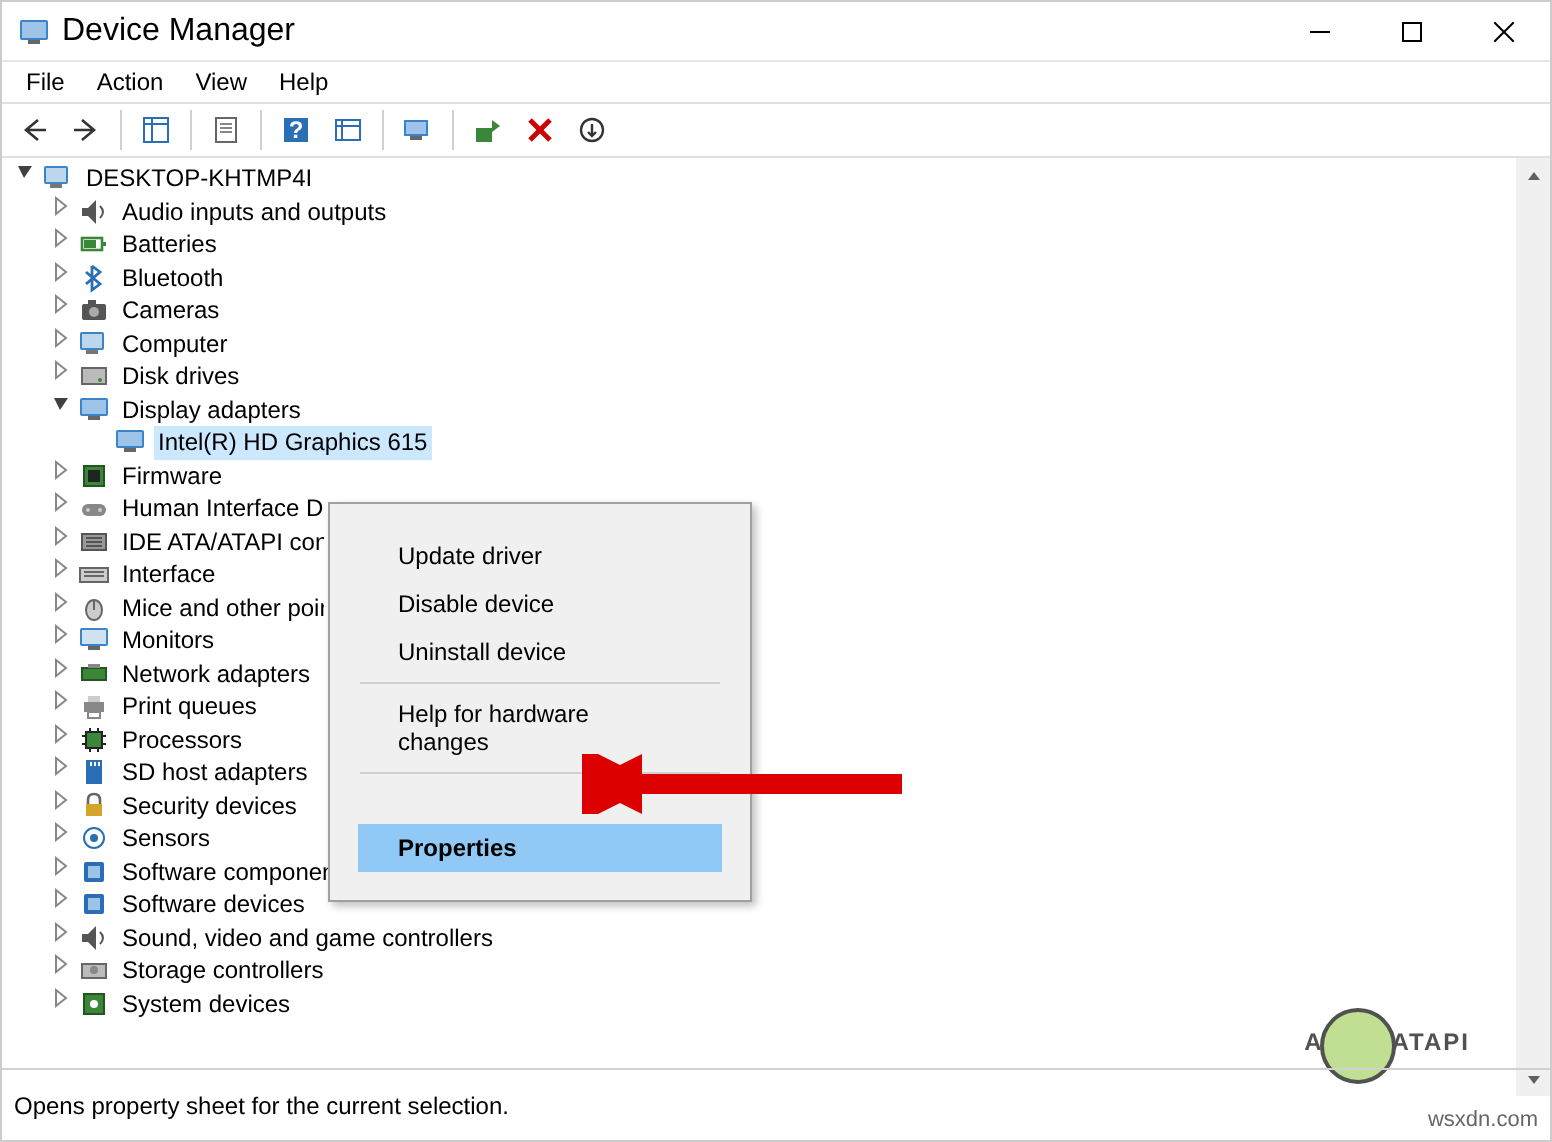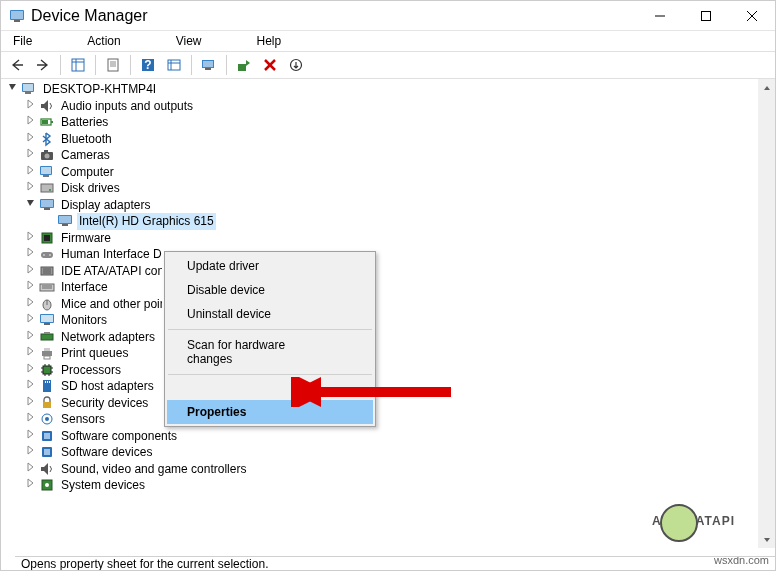--- a/index.html
+++ b/index.html
@@ -7,21 +7,21 @@
 
     
     .titlebar { height: 30px; background: #fff; display: flex; align-items: center; padding: 0 0 0 8px; border-bottom: 1px solid #e5e5e5; }
     .titlebar .icon { width: 16px; height: 16px; margin-right: 6px; }
     .titlebar .title { flex: 1; font-size: 16px; }
     .titlebar .win-controls { display: flex; }
     .titlebar .win-btn { width: 46px; height: 30px; display: flex; align-items: center; justify-content: center; }
     .titlebar .win-btn svg { width: 10px; height: 10px; }
 
     
-    .menubar { height: 20px; display: flex; align-items: center; padding: 0 4px; gap: 39px; }
+    .menubar { height: 20px; display: flex; align-items: center; padding: 0 4px; }
     .menubar .menu { padding: 2px 8px; cursor: default; }
 
     
     .toolbar { height: 28px; border-top: 1px solid #e0e0e0; border-bottom: 1px solid #e0e0e0; display: flex; align-items: center; padding: 0 4px; gap: 2px; }
     .toolbar .tb-btn { width: 24px; height: 24px; display: flex; align-items: center; justify-content: center; border: 1px solid transparent; }
     .toolbar .sep { width: 1px; height: 20px; background: #d0d0d0; margin: 0 3px; }
 
     
     .tree-container { position: absolute; top: 78px; left: 0; right: 0; bottom: 22px; overflow: hidden; }
     .tree-scroll { position: absolute; top: 0; left: 0; right: 17px; bottom: 0; overflow: hidden; }
@@ -34,27 +34,27 @@
     .tree .node { display: flex; align-items: flex-start; height: 16.5px; line-height: 16.5px; white-space: nowrap; }
     .tree .expander { width: 16px; text-align: center; color: #555; font-size: 10px; cursor: default; }
     .tree .node .devicon { width: 16px; height: 16px; margin-right: 4px; flex-shrink: 0; }
     .tree .node .label { padding: 0 2px; }
     .tree .level0 { padding-left: 0; }
     .tree .level1 { padding-left: 18px; }
     .tree .level2 { padding-left: 36px; }
     .tree .selected .label { background: #cce8ff; }
 
     
-    .context-menu { position: absolute; background: #f0f0f0; border: 1px solid #a0a0a0; box-shadow: 2px 2px 4px rgba(0,0,0,.25); padding: 2px; }
+    .context-menu { position: absolute; background: #f0f0f0; border: 1px solid #a0a0a0; box-shadow: 2px 2px 4px rgba(0,0,0,.25); padding: 14px; }
     .context-menu .cm-item { padding: 5px 40px 5px 20px; cursor: default; font-size: 12px; }
     .context-menu .cm-item.highlight { background: #90c8f6; font-weight: bold; margin-top: 25px; }
     .context-menu .cm-sep { height: 1px; background: #d0d0d0; margin: 3px 1px; }
 
     
-    .statusbar { position: absolute; bottom: 0; left: 14px; right: 0; height: 14px; border-top: 1px solid #d0d0d0; padding: 2px 6px; font-size: 12px; display: flex; align-items: center; }
+    .statusbar { position: absolute; bottom: 0; left: 0; right: 0; height: 36px; border-top: 1px solid #d0d0d0; padding: 2px 6px; font-size: 12px; display: flex; align-items: center; }
 
     
     .red-arrow { position: absolute; pointer-events: none; }
 
     
     .watermark-logo { position: absolute; right: 40px; bottom: 30px; font-size: 36px; font-weight: bold; color: #333; letter-spacing: 1px; opacity: .85; font-family: Arial, sans-serif; display: flex; align-items: center; }
     .watermark-logo .face { width: 38px; height: 38px; background: #b6da7f; border-radius: 50%; margin: 0 -2px; display: inline-block; border: 2px solid #333; position: relative; top: 2px; }
     .watermark-url { position: absolute; right: 6px; bottom: 4px; font-size: 11px; color: #666; }
   </style>
 </head>
@@ -426,20 +426,30 @@
               <path d="M2 6 L5 6 L9 2 L9 14 L5 10 L2 10 Z" fill="#555"></path>
               <path d="M11 5 Q14 8 11 11" fill="none" stroke="#555"></path>
             </svg></span>
           <span class="label">Sound, video and game controllers</span>
         </div>
         <div class="node level1">
           <span class="expander"><svg width="10" height="10">
               <path d="M2 1 L7 5 L2 9 Z" fill="none" stroke="#888"></path>
             </svg></span>
           <span class="devicon"><svg width="16" height="16" viewBox="0 0 16 16">
+              <rect x="2" y="5" width="12" height="7" fill="#bbb" stroke="#666"></rect>
+              <circle cx="8" cy="8" r="2" fill="#888"></circle>
+            </svg></span>
+          <span class="label">Storage controllers</span>
+        </div>
+        <div class="node level1">
+          <span class="expander"><svg width="10" height="10">
+              <path d="M2 1 L7 5 L2 9 Z" fill="none" stroke="#888"></path>
+            </svg></span>
+          <span class="devicon"><svg width="16" height="16" viewBox="0 0 16 16">
               <rect x="3" y="3" width="10" height="10" fill="#3a873a" stroke="#225522"></rect>
               <circle cx="8" cy="8" r="2" fill="#fff"></circle>
             </svg></span>
           <span class="label">System devices</span>
         </div>
       </div>
   </div>
   <div class="vscroll">
     <div class="arrow up">
         <svg width="10" height="10" viewBox="0 0 10 10">
@@ -453,21 +463,21 @@
         </svg>
       </div>
   </div>
 </div>
 
 <div class="context-menu" id="context-menu" style="left:163px; top:250px; width:212px;">
     <div class="cm-item">Update driver</div>
     <div class="cm-item">Disable device</div>
     <div class="cm-item">Uninstall device</div>
     <div class="cm-sep"></div>
-    <div class="cm-item">Scan for hardware changes</div>
+    <div class="cm-item">Help for hardware changes</div>
     <div class="cm-sep"></div>
     <div class="cm-item highlight">Properties</div>
   </div>
 
 <svg class="red-arrow" style="left:290px; top:376px;" width="170" height="30">
   <defs>
       <marker id="ah" markerWidth="10" markerHeight="10" refX="2" refY="5" orient="auto">
         <path d="M10 0 L0 5 L10 10 Z" fill="#d00"></path>
       </marker>
     </defs>

